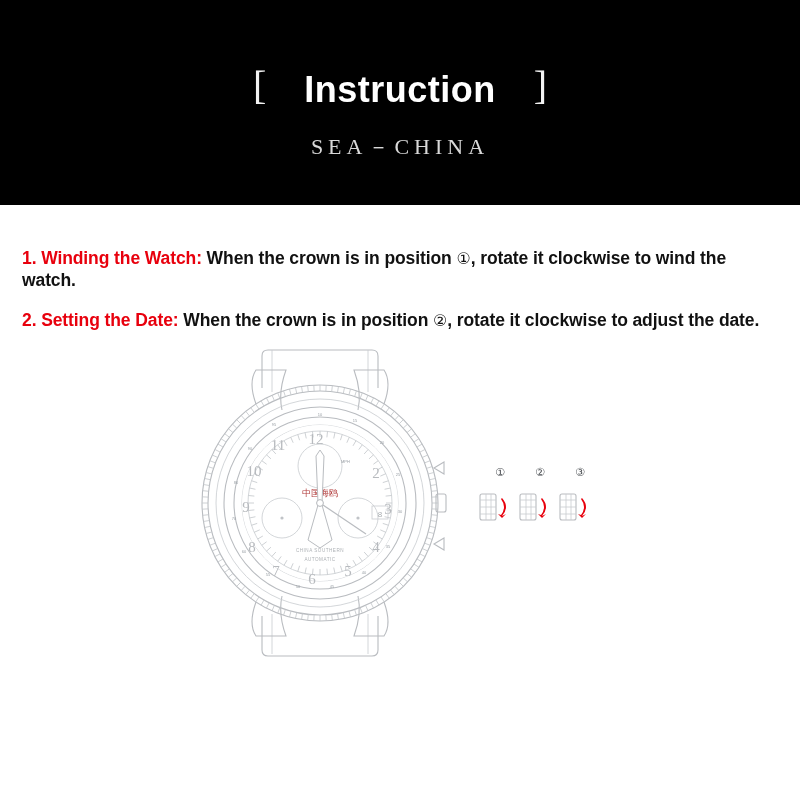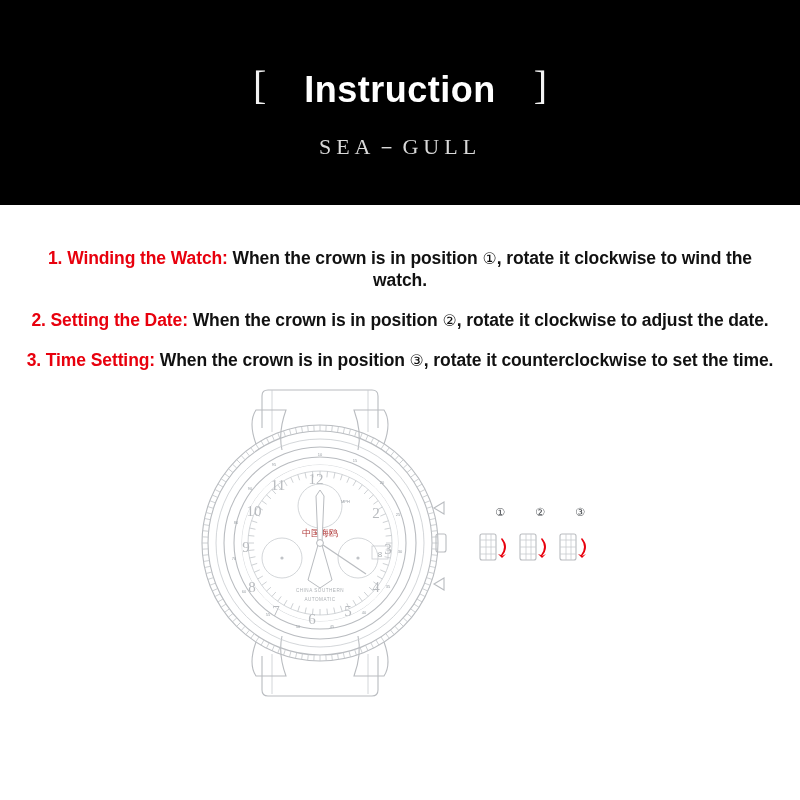--- a/index.html
+++ b/index.html
@@ -54,21 +54,20 @@
     color: #d8d8d8;
     font-family: "Liberation Serif", serif;
     font-size: 22px;
     letter-spacing: 5px;
     font-weight: normal;
   }
 
   
   .instructions {
     padding: 24px 22px 0 22px;
-    text-align: center;
   }
   .step {
     margin-bottom: 17px;
     font-size: 17.5px;
     font-weight: bold;
     color: #111111;
     line-height: 1.28;
     letter-spacing: -0.1px;
   }
   .step .lead {
@@ -95,36 +94,33 @@
 </style>
 </head>
 <body>
 
 <div class="header">
   <div class="title-row">
     <span class="bracket">[</span>
     <span class="title">Instruction</span>
     <span class="bracket">]</span>
   </div>
-  <div class="brand">SEA－GULL</div>
+  <div class="brand">SEA－CHINA</div>
 </div>
 
 <div class="instructions">
 
   <p class="step">
     <span class="lead">1. Winding the Watch:</span><span> When the crown is in position </span><span class="circled">①</span><span>, rotate it clockwise to wind the watch.</span>
   </p>
 
   <p class="step">
     <span class="lead">2. Setting the Date:</span><span> When the crown is in position </span><span class="circled">②</span><span>, rotate it clockwise to adjust the date.</span>
   </p>
 
-  <p class="step">
-    <span class="lead">3. Time Setting:</span><span> When the crown is in position </span><span class="circled">③</span><span>, rotate it counterclockwise to set the time.</span>
-  </p>
 
 </div>
 
 <div class="figure">
   <svg width="420" height="310" viewBox="0 0 420 310" xmlns="http://www.w3.org/2000/svg">
     <defs>
       <style type="text/css">
         .ln { fill:none; stroke:#b9bcc0; stroke-width:1.1; }
         .lnf { fill:none; stroke:#c8cbcf; stroke-width:0.8; }
         .tk { stroke:#c2c5c9; stroke-width:0.8; }

